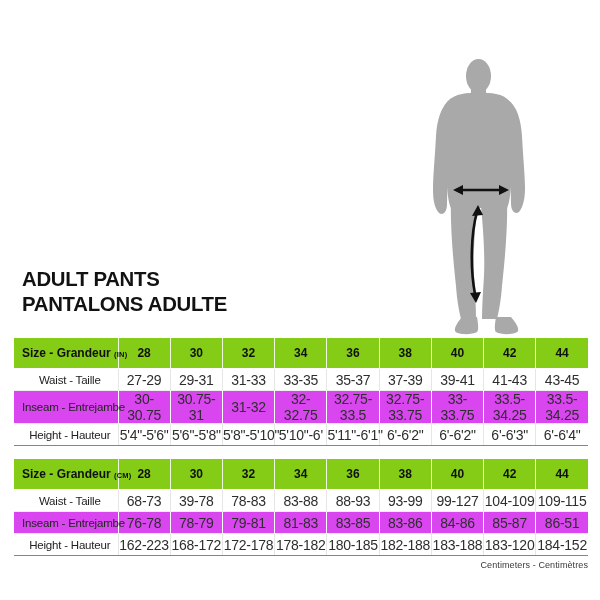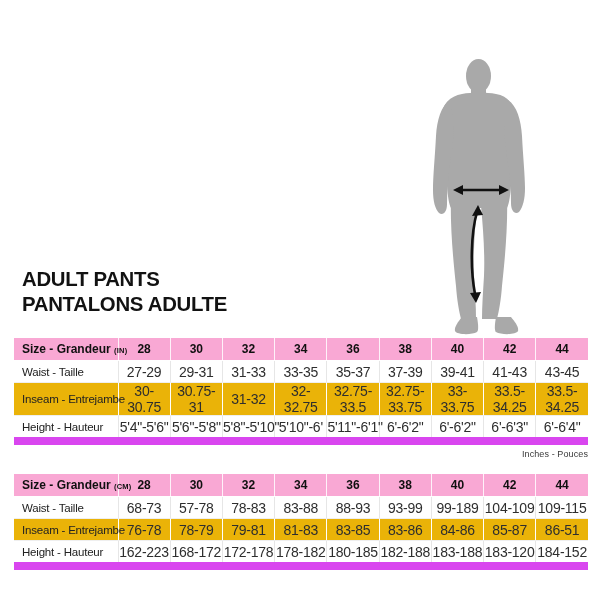--- a/index.html
+++ b/index.html
@@ -13,43 +13,43 @@
   .title-line{
     font-size:21px;font-weight:700;letter-spacing:-0.3px;line-height:25px;
     transform:scaleX(0.97);transform-origin:left center;white-space:nowrap;
   }
   .tables{position:absolute;left:14px;top:338px;width:574px;}
   table.size-table{
     width:574px;border-collapse:collapse;table-layout:fixed;
   }
   table.size-table col.first{width:104px;}
   table.size-table th{
-    background:#f9a8d4;height:22px;padding:0;color:#101010;
+    background:#84cc16;height:30px;padding:0;color:#101010;
     font-size:12px;font-weight:700;text-align:center;
     border-right:1px solid rgba(255,255,255,0.85);
     border-bottom:1px solid #ffffff;
   }
   table.size-table th:last-child{border-right:none;}
   table.size-table th.head-label{
     text-align:left;padding-left:8px;font-size:12px;white-space:nowrap;
   }
   .unit-abbr{font-size:7.5px;font-weight:700;letter-spacing:0.2px;}
   table.size-table td{
     height:21px;padding:0;font-size:14px;letter-spacing:-0.25px;
     color:#2e2e2e;text-align:center;
     border-right:1px solid #e6e6e6;border-bottom:1px solid #efefef;
   }
   table.size-table td:last-child{border-right:none;}
   table.size-table td.row-label{
-    text-align:left;padding-left:8px;font-size:11.5px;letter-spacing:-0.2px;
+    text-align:center;padding-left:8px;font-size:11.5px;letter-spacing:-0.2px;
     color:#222222;white-space:nowrap;
   }
-  table.size-table tr.shaded td{background:#eab308;border-right:1px solid #ffffff;}
+  table.size-table tr.shaded td{background:#d946ef;border-right:1px solid #ffffff;}
   table.size-table tr.shaded td:last-child{border-right:none;}
-  table.size-table tr.last-row td{border-bottom:8px solid #d946ef;}
+  table.size-table tr.last-row td{border-bottom:1px solid #d946ef;}
   .footnote{
     text-align:right;font-size:9px;color:#3a3a3a;margin-top:4px;height:12px;
     letter-spacing:0.1px;
   }
   .table-gap{height:13px;}
 </style>
 </head>
 <body>
 
 <div class="figure-wrap">
@@ -193,21 +193,20 @@
         <td>5'8"-5'10"</td>
         <td>5'10"-6'</td>
         <td>5'11"-6'1"</td>
         <td>6'-6'2"</td>
         <td>6'-6'2"</td>
         <td>6'-6'3"</td>
         <td>6'-6'4"</td>
       </tr>
     </tbody>
   </table>
-  <div class="footnote">Inches - Pouces</div>
 
   <div class="table-gap"></div>
 
   <table class="size-table">
     <colgroup>
         <col class="first">
         <col>
         <col>
         <col>
         <col>
@@ -228,26 +227,26 @@
         <th>38</th>
         <th>40</th>
         <th>42</th>
         <th>44</th>
       </tr>
     </thead>
     <tbody>
       <tr>
         <td class="row-label">Waist - Taille</td>
         <td>68-73</td>
-        <td>57-78</td>
+        <td>39-78</td>
         <td>78-83</td>
         <td>83-88</td>
         <td>88-93</td>
         <td>93-99</td>
-        <td>99-189</td>
+        <td>99-127</td>
         <td>104-109</td>
         <td>109-115</td>
       </tr>
       <tr class="shaded">
         <td class="row-label">Inseam - Entrejambe</td>
         <td>76-78</td>
         <td>78-79</td>
         <td>79-81</td>
         <td>81-83</td>
         <td>83-85</td>
@@ -263,14 +262,15 @@
         <td>172-178</td>
         <td>178-182</td>
         <td>180-185</td>
         <td>182-188</td>
         <td>183-188</td>
         <td>183-120</td>
         <td>184-152</td>
       </tr>
     </tbody>
   </table>
+  <div class="footnote">Centimeters - Centimètres</div>
 
 </div>
 
 </body></html>

